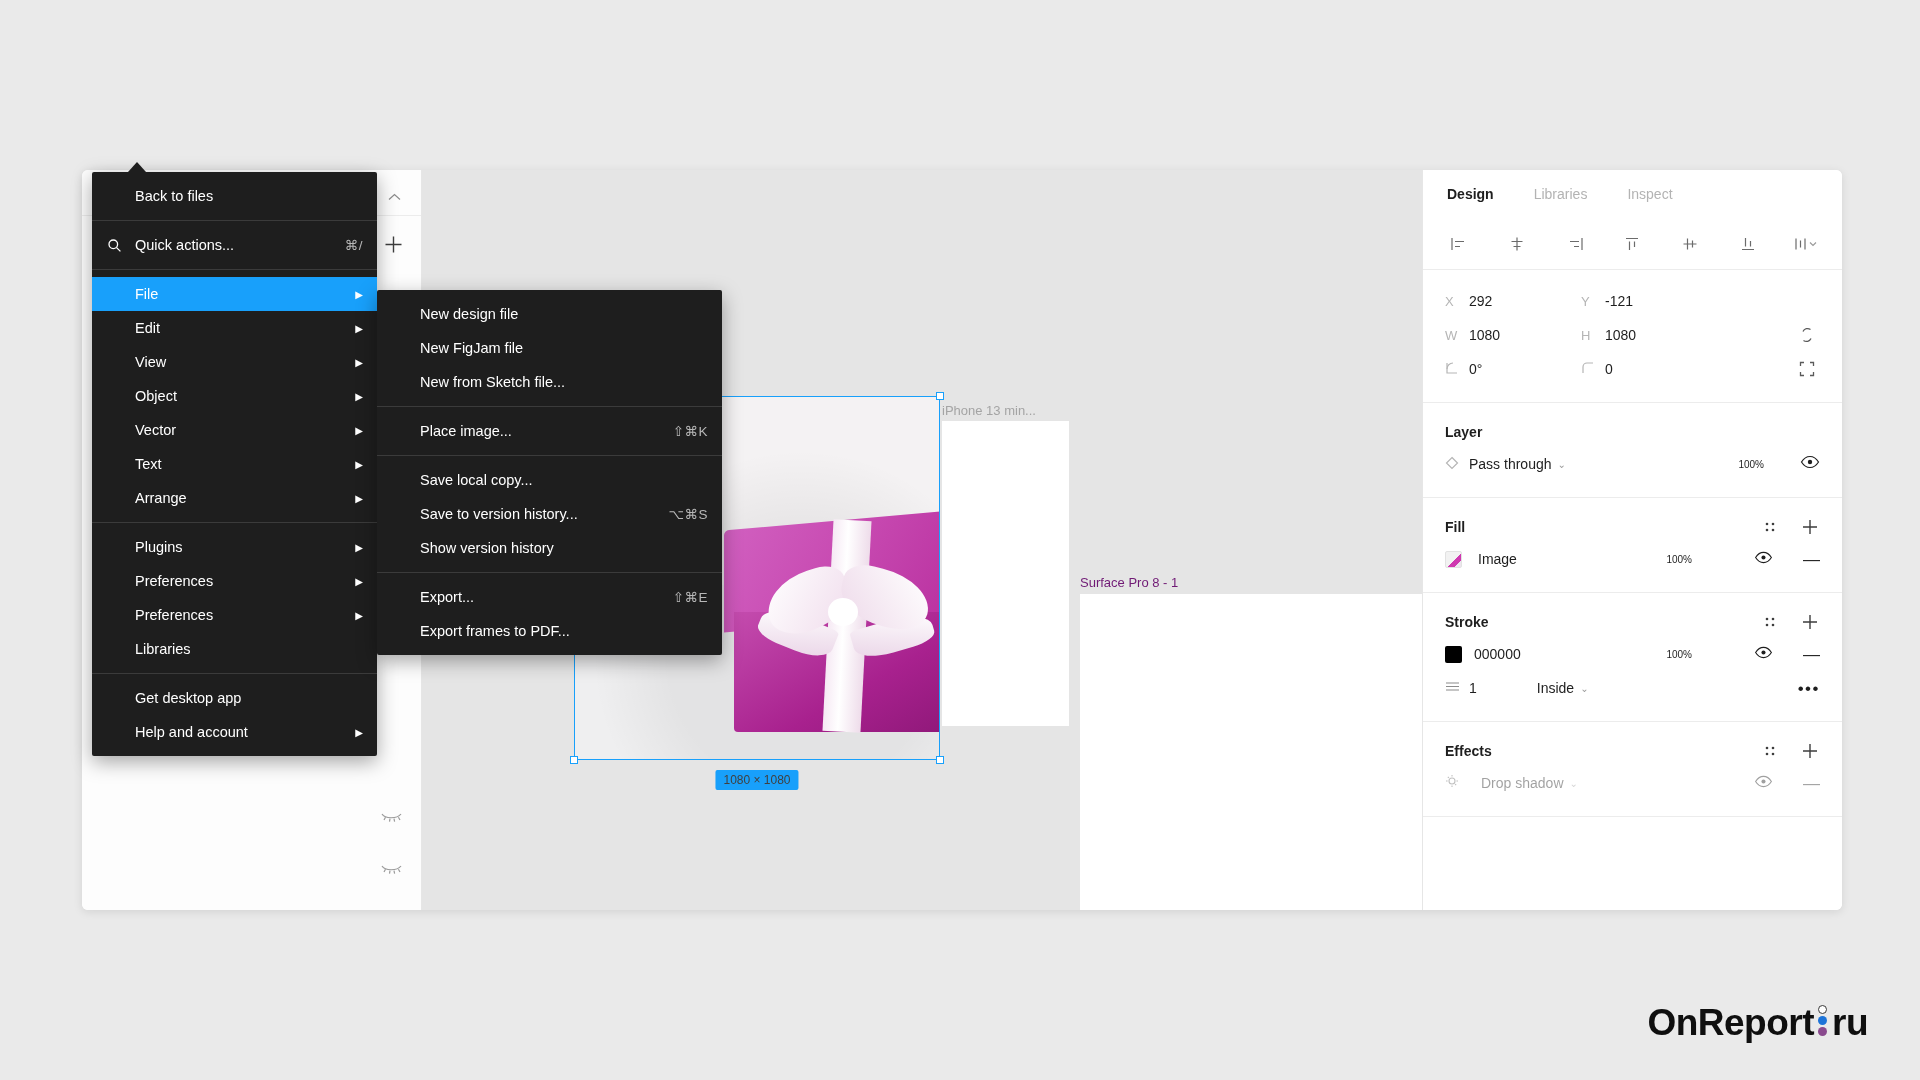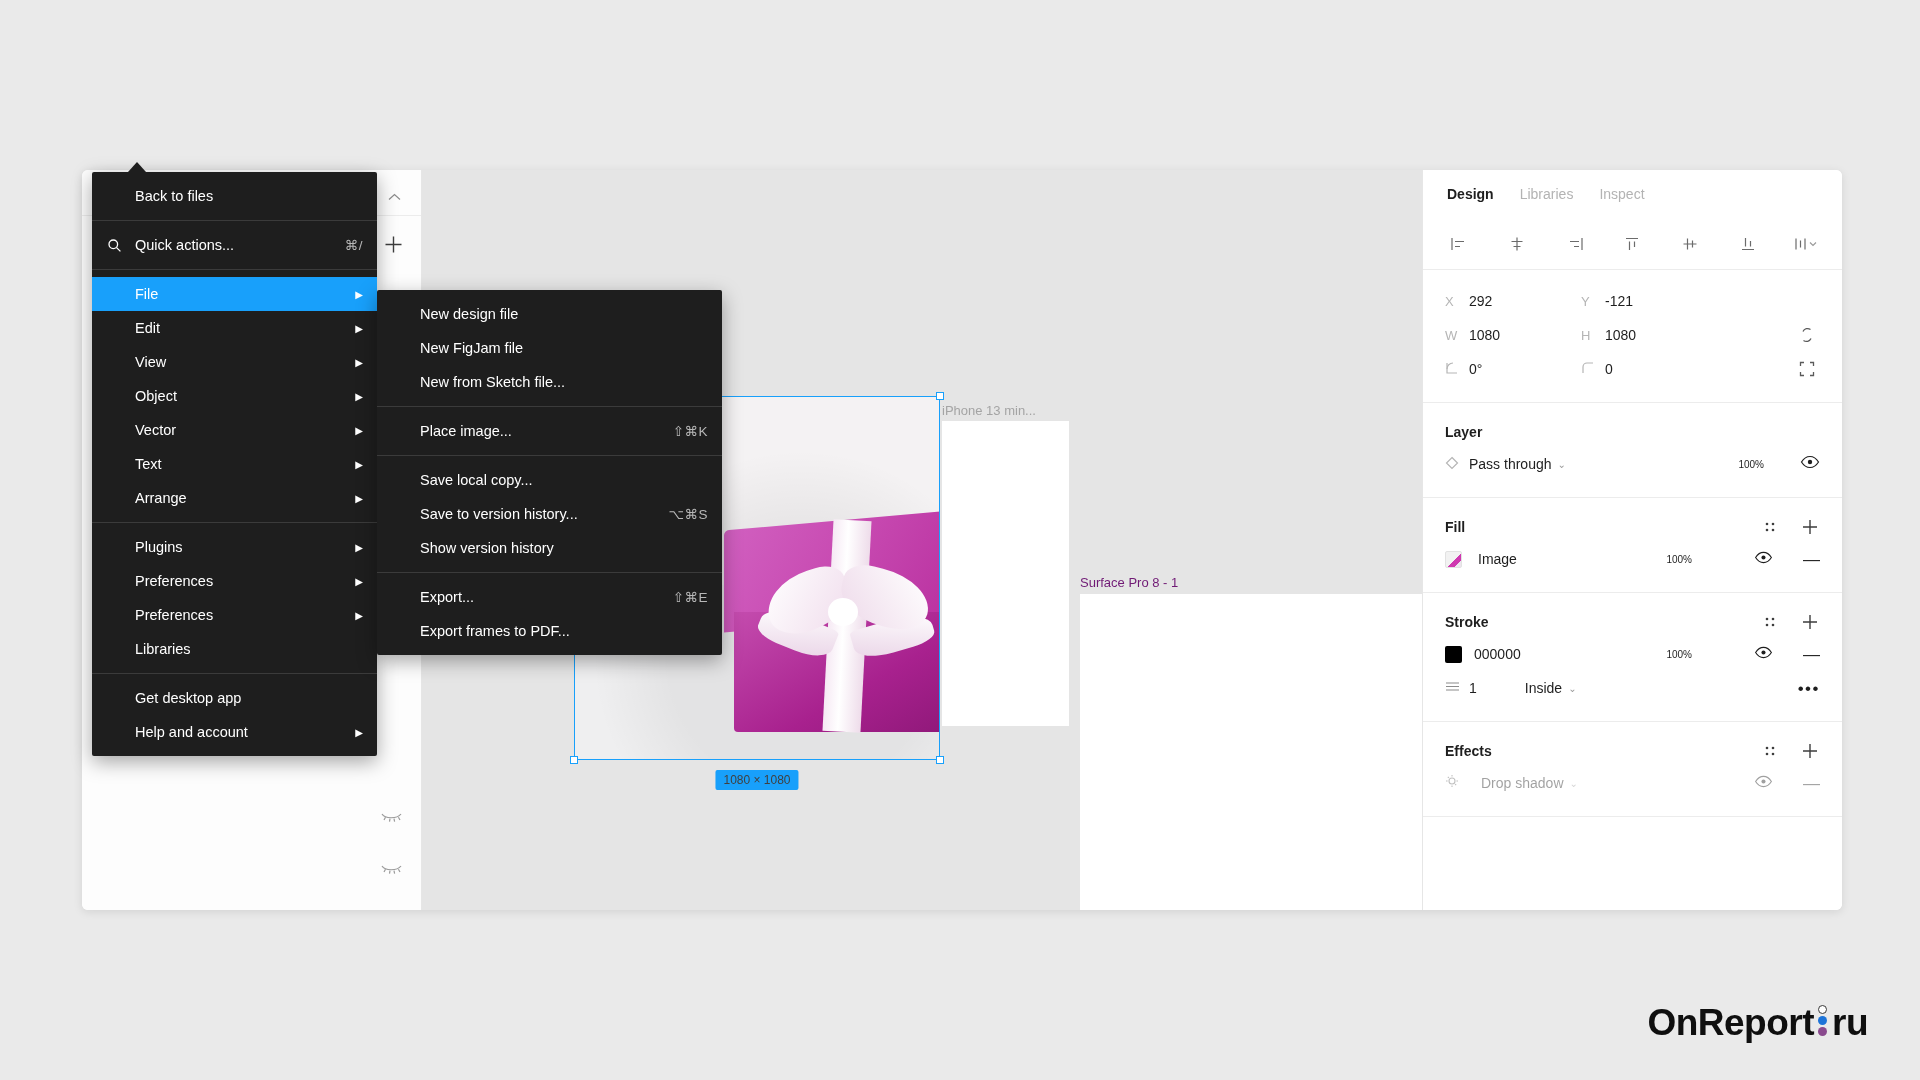--- a/index.html
+++ b/index.html
@@ -179,21 +179,21 @@
   }
 
   
   #right-panel {
     position: absolute; right: 0; top: 0; width: 420px; height: 100%;
     background: #ffffff;
     border-left: 1px solid #e6e6e6;
   }
   #right-tabs {
     height: 48px; display: flex; align-items: center;
-    padding-left: 24px; gap: 26px;
+    padding-left: 24px; gap: 40px;
   }
   .right-tab { font-size: 14px; color: #b3b3b3; }
   .right-tab.active { color: #1e1e1e; font-weight: bold; }
 
   #align-toolbar {
     height: 52px; display: flex; align-items: center;
     padding: 0 22px; gap: 0; justify-content: space-between;
     border-bottom: 1px solid #ececec;
   }
   .align-icon {
@@ -575,21 +575,21 @@
         </span>
         <span class="dash">—</span>
       </div>
       <div class="sec-row">
         <span class="prop-key">
           <svg width="15" height="13" viewBox="0 0 15 13" fill="none" aria-hidden="true">
             <path d="M1 3H14M1 6.5H14M1 10H14" stroke="#8c8c8c" stroke-width="1.2"></path>
           </svg>
         </span>
         <span class="sec-row-label">1</span>
-        <span class="sec-row-label" style="margin-left:48px">Inside</span>
+        <span class="sec-row-label" style="margin-left:60px">Inside</span>
         <span class="chev">⌄</span>
         <span style="margin-left:auto;font-size:17px;letter-spacing:1.5px;color:#1e1e1e;line-height:1">•••</span>
       </div>
     </div>
 
     <div class="prop-section">
       <div class="sec-head">
         <span>Effects</span>
         <span class="sec-head-actions">
           <span class="icon-btn">

